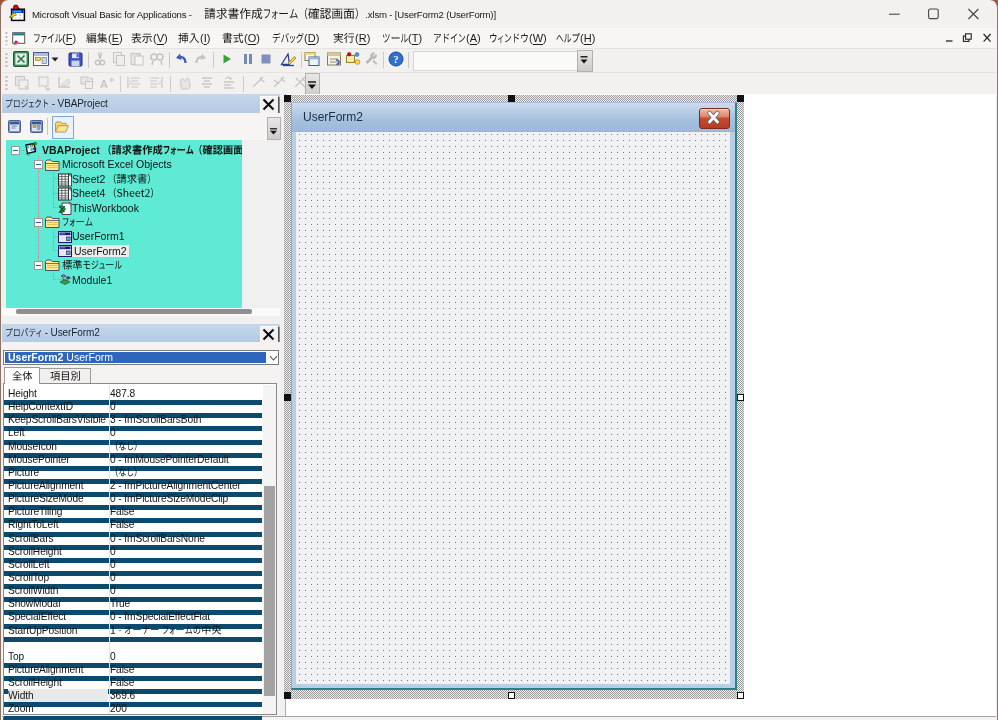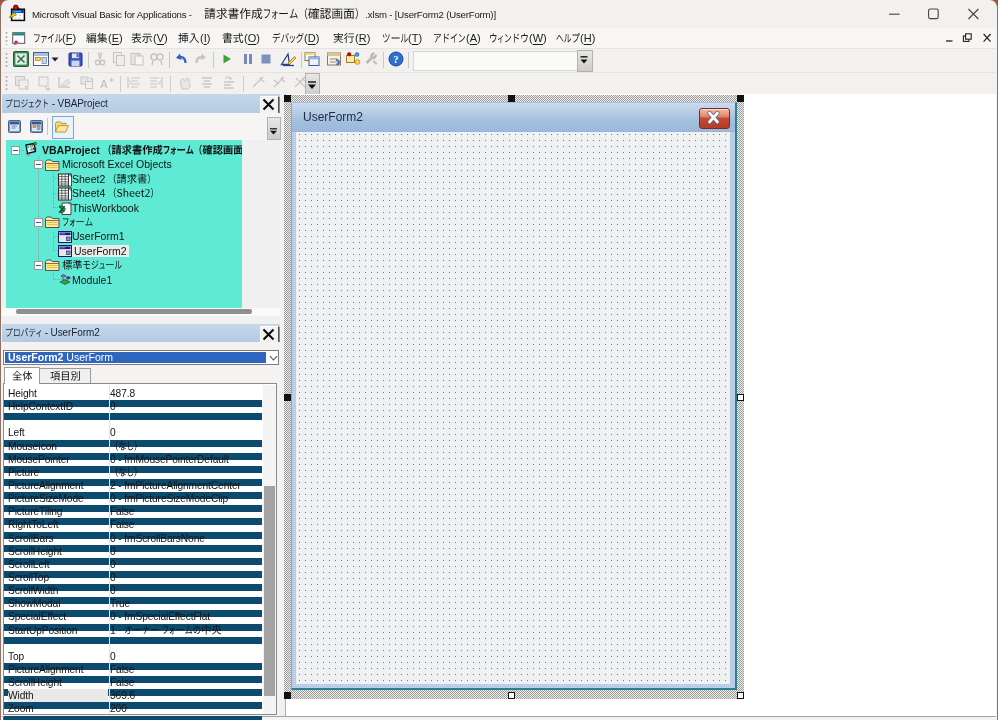--- a/index.html
+++ b/index.html
@@ -7,21 +7,21 @@
 #win{left:0;top:0;width:996px;height:720px;border-left:1px solid #8a7265;border-right:1px solid #8a7265;border-radius:8px 8px 0 0;background:#f3f1ef;overflow:hidden}
 svg{overflow:visible}
 .sep1{width:1px;top:52px;height:16px;background:#cbc9c7}
 .sep2{width:1px;top:76px;height:16px;background:#cfcdcb}
 .grip{width:3px;background-image:radial-gradient(circle,#b9b7b5 1px,transparent 1.2px);background-size:3px 4px}
 .mi{font-size:11px;color:#1c1c1c;white-space:nowrap}
 u{text-decoration-thickness:1px;text-underline-offset:2px}
 .ptitle{height:19px;background:linear-gradient(#c5d7eb,#b4cbe3);font-size:10px;color:#1a2330;line-height:19px}
 .xbtn{width:17px;height:16px;background:#f1f1f1;border:1px solid #9a9a9a;border-top-color:#fdfdfd;border-left-color:#fdfdfd;border-right-color:#555;border-bottom-color:#555;box-shadow:1px 1px 0 #8a8a8a}
 .trow{height:14.4px;font-size:10.5px;color:#111;white-space:nowrap;line-height:14.4px}
-.pgrow{height:13.14px;line-height:13.2px;border-bottom:7px solid #0c4a6e;font-size:10.2px;letter-spacing:-0.1px;color:#141414;white-space:nowrap}
+.pgrow{height:13.14px;line-height:13.2px;border-bottom:5px solid #0c4a6e;font-size:10.2px;letter-spacing:-0.1px;color:#141414;white-space:nowrap}
 .pgname{position:absolute;left:4px;top:0;width:100px;overflow:hidden}
 .pgval{position:absolute;left:106px;top:0;right:0;overflow:hidden}
 .mbox{position:absolute;width:9px;height:9px;background:#fdfdfd;border:1px solid #9a9a9a;box-sizing:border-box}
 .mbox:after{content:"";position:absolute;left:1px;top:3px;width:5px;height:1.2px;background:#3355aa}
 .dotv{width:1px;background-image:linear-gradient(#9a9a9a 1px,transparent 1px);background-size:1px 2px}
 .doth{height:1px;background-image:linear-gradient(90deg,#9a9a9a 1px,transparent 1px);background-size:2px 1px}
 </style></head><body>
 <div id="win" class="a"></div>
 
 <div class="a" style="left:2px;top:1px;width:994px;height:27px;background:#f3f1ef;border-radius:8px 8px 0 0"></div>
@@ -429,20 +429,24 @@
 <div class="a" style="left:3px;top:383px;width:274px;height:332px;background:#fff;border:1px solid #8a8a8a;box-sizing:border-box">
   <div class="a" style="left:105px;top:1px;width:1px;height:329px;background:#e4e4e4;z-index:3"></div>
   <div class="a pgrow" style="top:3.0px;left:0;width:258px">
       <span class="pgname" style="">Height</span>
       <span class="pgval">487.8</span>
     </div>
   <div class="a pgrow" style="top:16.1px;left:0;width:258px">
       <span class="pgname" style="">HelpContextID</span>
       <span class="pgval">0</span>
     </div>
+  <div class="a pgrow" style="top:29.3px;left:0;width:258px">
+      <span class="pgname" style="">KeepScrollBarsVisible</span>
+      <span class="pgval">3 - fmScrollBarsBoth</span>
+    </div>
   <div class="a pgrow" style="top:42.4px;left:0;width:258px">
       <span class="pgname" style="">Left</span>
       <span class="pgval">0</span>
     </div>
   <div class="a pgrow" style="top:55.6px;left:0;width:258px">
       <span class="pgname" style="">MouseIcon</span>
       <span class="pgval"><svg width="32" height="12.0" viewBox="0 -9.7 32 12.0" style="vertical-align:-2.3px;overflow:visible">
           <path d="M5.8 -4C5.8 -1.9 6.5 -0.3 7.5 1L8 0.7C7 -0.6 6.5 -2.1 6.5 -4C6.5 -5.9 7 -7.4 8 -8.7L7.5 -9C6.5 -7.7 5.8 -6 5.8 -4Z M15.7 -4.8 16 -5.5C15.6 -5.9 14.7 -6.6 14.1 -6.9L13.8 -6.3C14.3 -5.9 15.2 -5.3 15.7 -4.8ZM13.5 -1.7 13.5 -1.3C13.5 -0.7 13.3 -0.2 12.6 -0.2C12 -0.2 11.6 -0.6 11.6 -1.1C11.6 -1.5 12.1 -1.9 12.7 -1.9C12.9 -1.9 13.2 -1.8 13.5 -1.7ZM14 -5.1H13.4C13.4 -4.3 13.4 -3.3 13.5 -2.4C13.2 -2.5 13 -2.6 12.7 -2.6C11.7 -2.6 11 -1.9 11 -1C11 0.1 11.8 0.5 12.7 0.5C13.7 0.5 14.1 -0.1 14.1 -1L14.1 -1.4C14.6 -1.1 15.1 -0.6 15.4 -0.2L15.8 -0.9C15.4 -1.4 14.8 -1.9 14.1 -2.2L14 -4C14 -4.3 14 -4.7 14 -5.1ZM12.1 -8.3 11.4 -8.4C11.4 -7.9 11.2 -7.2 11.1 -6.6C10.8 -6.6 10.5 -6.6 10.2 -6.6C9.8 -6.6 9.5 -6.6 9.2 -6.6L9.2 -5.8C9.5 -5.8 9.9 -5.8 10.2 -5.8C10.4 -5.8 10.7 -5.8 10.9 -5.8C10.5 -4.6 9.8 -2.9 9.2 -1.9L9.8 -1.5C10.5 -2.6 11.2 -4.4 11.6 -5.9C12.1 -6 12.6 -6.2 13.1 -6.3L13.1 -7.1C12.6 -6.9 12.2 -6.8 11.8 -6.7C11.9 -7.3 12 -8 12.1 -8.3Z M19.1 -8.2 18.3 -8.2C18.3 -7.9 18.4 -7.5 18.4 -7.1C18.4 -6 18.3 -3.4 18.3 -1.8C18.3 -0.1 19 0.5 20.1 0.5C21.8 0.5 22.8 -0.8 23.3 -1.8L22.8 -2.5C22.3 -1.4 21.5 -0.3 20.1 -0.3C19.4 -0.3 18.9 -0.7 18.9 -1.9C18.9 -3.5 18.9 -5.9 19 -7.1C19 -7.5 19 -7.8 19.1 -8.2Z M26.5 -4C26.5 -6 25.8 -7.7 24.8 -9L24.3 -8.7C25.3 -7.4 25.9 -5.9 25.9 -4C25.9 -2.1 25.3 -0.6 24.3 0.7L24.8 1C25.8 -0.3 26.5 -1.9 26.5 -4Z" fill="#141414"></path>
         </svg></span>
     </div>

